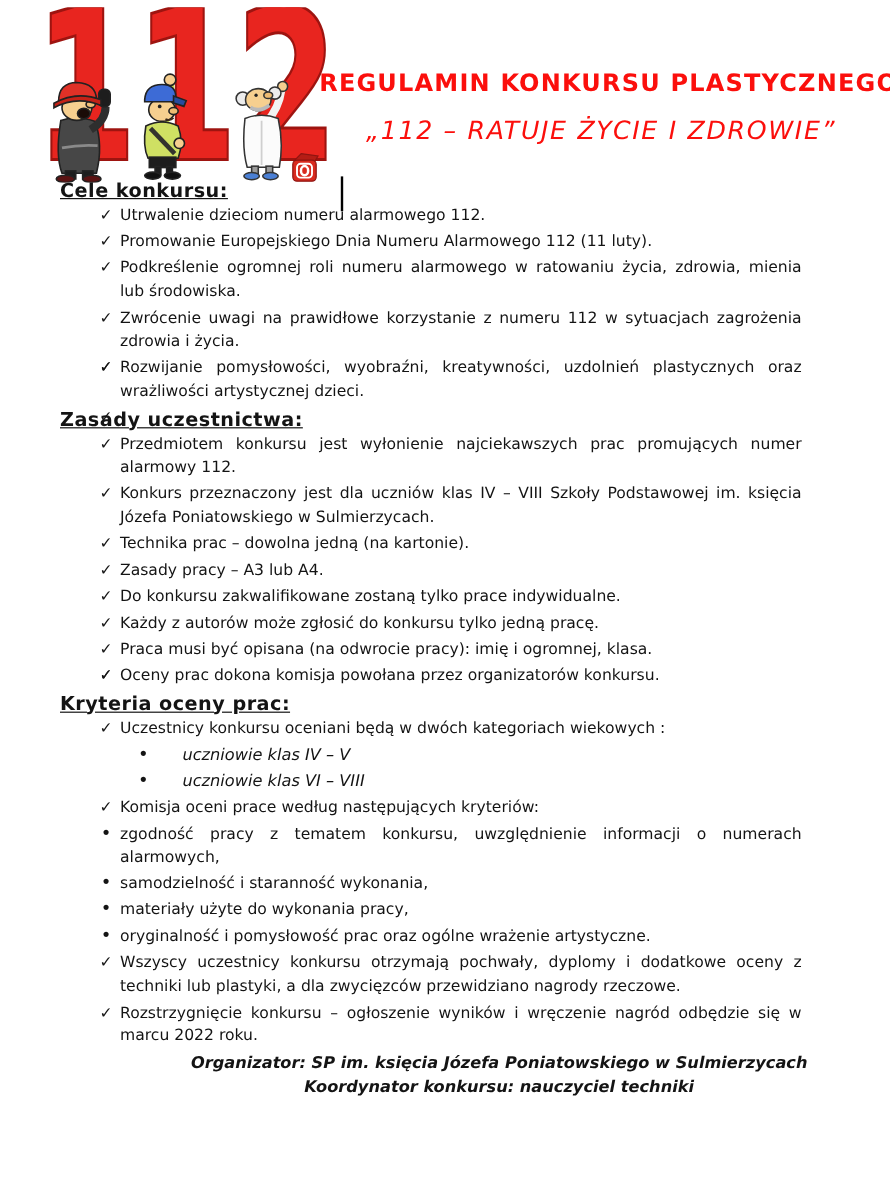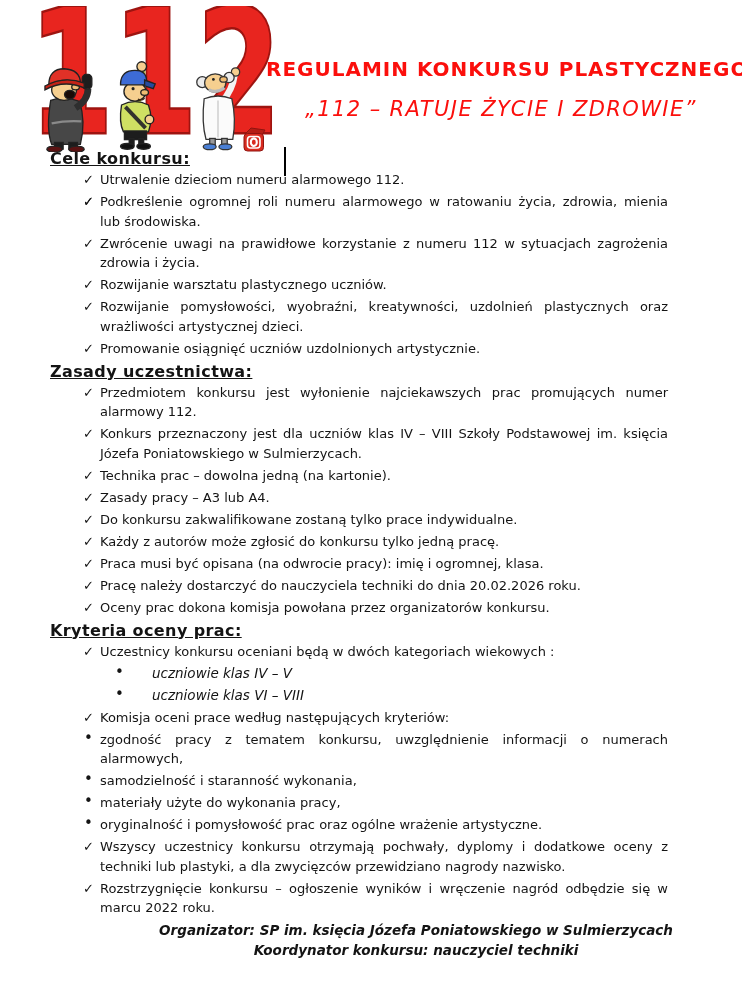--- a/index.html
+++ b/index.html
@@ -121,52 +121,52 @@
     <div class="title2" style="color:#fb0f0c">„112 – RATUJE ŻYCIE I ZDROWIE”</div>
 
     <div class="frame-artifact"></div>
   </div>
 
   <main>
 
     <h2>Cele konkursu:</h2>
     <ul>
       <li class="check"><span class="mk">✓</span><span>Utrwalenie dzieciom numeru alarmowego 112.</span></li>
-      <li class="check"><span class="mk">✓</span></li>
+      <li class="check"><span class="mk">✓</span><span>Promowanie Europejskiego Dnia Numeru Alarmowego 112 (11 luty).</span></li>
       <li class="check just"><span class="mk">✓</span><span>Podkreślenie ogromnej roli numeru alarmowego w ratowaniu życia, zdrowia, mienia lub środowiska.</span></li>
       <li class="check just"><span class="mk">✓</span><span>Zwrócenie uwagi na prawidłowe korzystanie z numeru 112  w sytuacjach zagrożenia zdrowia i życia.</span></li>
-      <li class="check"><span class="mk">✓</span><span>Rozwijanie warsztatu plastycznego uczniów.</span></li>
+      <li class="check"><span class="mk">✓</span></li>
       <li class="check just"><span class="mk">✓</span><span>Rozwijanie pomysłowości, wyobraźni, kreatywności, uzdolnień plastycznych oraz wrażliwości artystycznej dzieci.</span></li>
-      <li class="check"><span class="mk">✓</span><span>Promowanie osiągnięć uczniów uzdolnionych artystycznie.</span></li>
+      <li class="check"><span class="mk">✓</span></li>
     </ul>
 
     <h2>Zasady uczestnictwa:</h2>
     <ul>
       <li class="check just"><span class="mk">✓</span><span>Przedmiotem konkursu jest wyłonienie najciekawszych prac promujących numer alarmowy 112.</span></li>
       <li class="check just"><span class="mk">✓</span><span>Konkurs przeznaczony jest dla uczniów klas IV – VIII Szkoły Podstawowej im. księcia Józefa Poniatowskiego w Sulmierzycach.</span></li>
       <li class="check"><span class="mk">✓</span><span>Technika prac – dowolna jedną (na kartonie).</span></li>
       <li class="check"><span class="mk">✓</span><span>Zasady pracy – A3 lub A4.</span></li>
       <li class="check"><span class="mk">✓</span><span>Do konkursu zakwalifikowane zostaną tylko prace indywidualne.</span></li>
       <li class="check"><span class="mk">✓</span><span>Każdy z autorów może zgłosić do konkursu tylko jedną pracę.</span></li>
       <li class="check"><span class="mk">✓</span><span>Praca musi być opisana (na odwrocie pracy): imię i ogromnej, klasa.</span></li>
-      <li class="check"><span class="mk">✓</span><span>Pracę należy dostarczyć do nauczyciela techniki do dnia 20.02.2026 roku.</span></li>
+      <li class="check"><span class="mk">✓</span></li>
       <li class="check"><span class="mk">✓</span><span>Oceny prac dokona komisja powołana przez organizatorów konkursu.</span></li>
     </ul>
 
     <h2>Kryteria oceny prac:</h2>
     <ul>
       <li class="check"><span class="mk">✓</span><span>Uczestnicy konkursu oceniani będą w dwóch kategoriach wiekowych :</span></li>
       <li class="sub"><span class="mk">•</span><span>uczniowie klas IV – V</span></li>
       <li class="sub"><span class="mk">•</span><span>uczniowie klas VI – VIII</span></li>
       <li class="check"><span class="mk">✓</span><span>Komisja oceni prace według następujących kryteriów:</span></li>
       <li class="dot just"><span class="mk">•</span><span>zgodność pracy z tematem konkursu, uwzględnienie informacji o numerach alarmowych,</span></li>
       <li class="dot"><span class="mk">•</span><span>samodzielność i staranność wykonania,</span></li>
       <li class="dot"><span class="mk">•</span><span>materiały użyte do wykonania pracy,</span></li>
       <li class="dot"><span class="mk">•</span><span>oryginalność i pomysłowość prac oraz ogólne wrażenie artystyczne.</span></li>
-      <li class="check just"><span class="mk">✓</span><span>Wszyscy uczestnicy konkursu otrzymają pochwały, dyplomy i dodatkowe oceny z techniki lub plastyki, a dla zwycięzców przewidziano nagrody nazwisko.</span></li>
+      <li class="check just"><span class="mk">✓</span><span>Wszyscy uczestnicy konkursu otrzymają pochwały, dyplomy i dodatkowe oceny z techniki lub plastyki, a dla zwycięzców przewidziano nagrody rzeczowe.</span></li>
       <li class="check just"><span class="mk">✓</span><span>Rozstrzygnięcie konkursu – ogłoszenie wyników i wręczenie nagród odbędzie się w marcu 2022 roku.</span></li>
     </ul>
   </main>
 
   <footer>
     <div>Organizator: SP im. księcia Józefa Poniatowskiego w Sulmierzycach</div>
     <div>Koordynator konkursu: nauczyciel techniki</div>
   </footer>
 
 </div>

